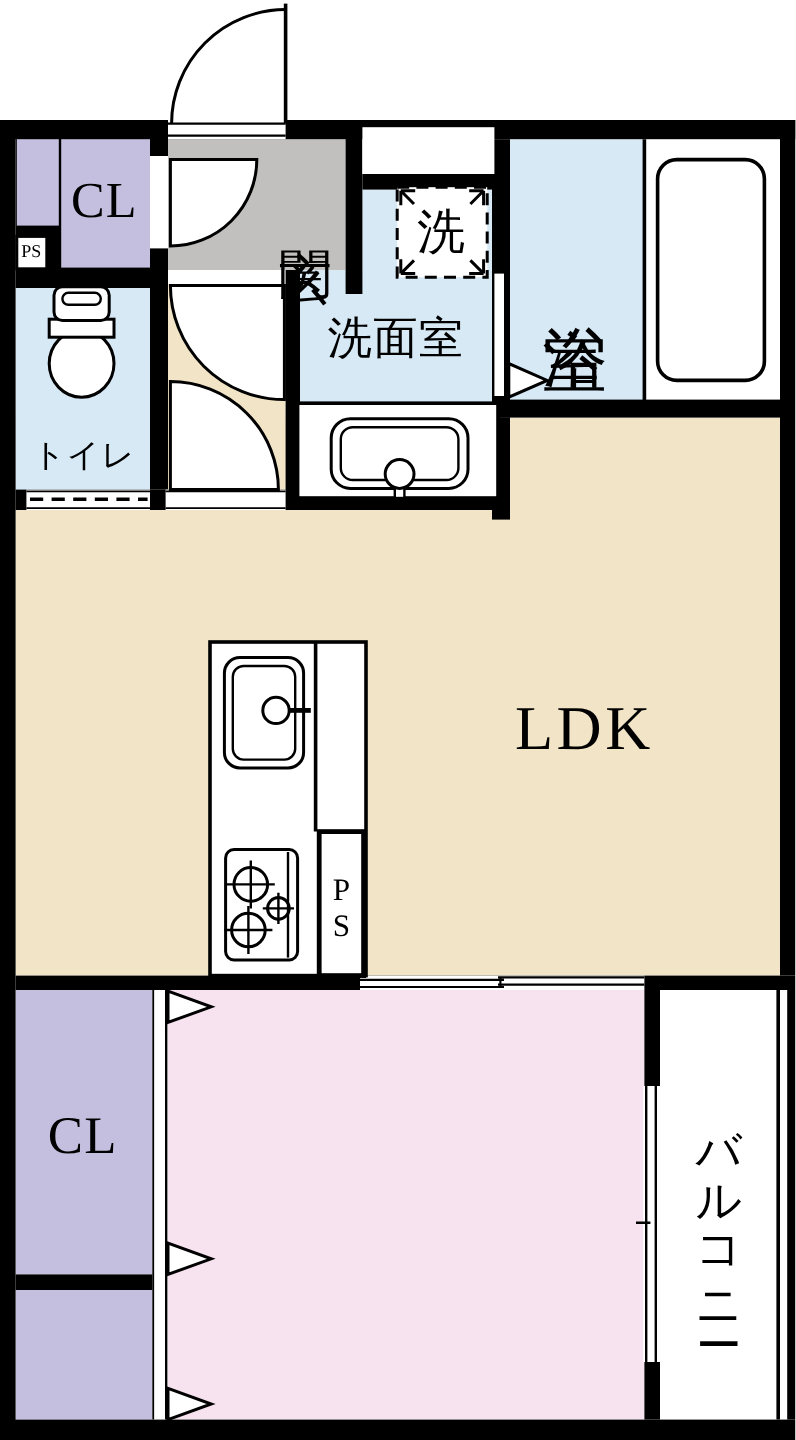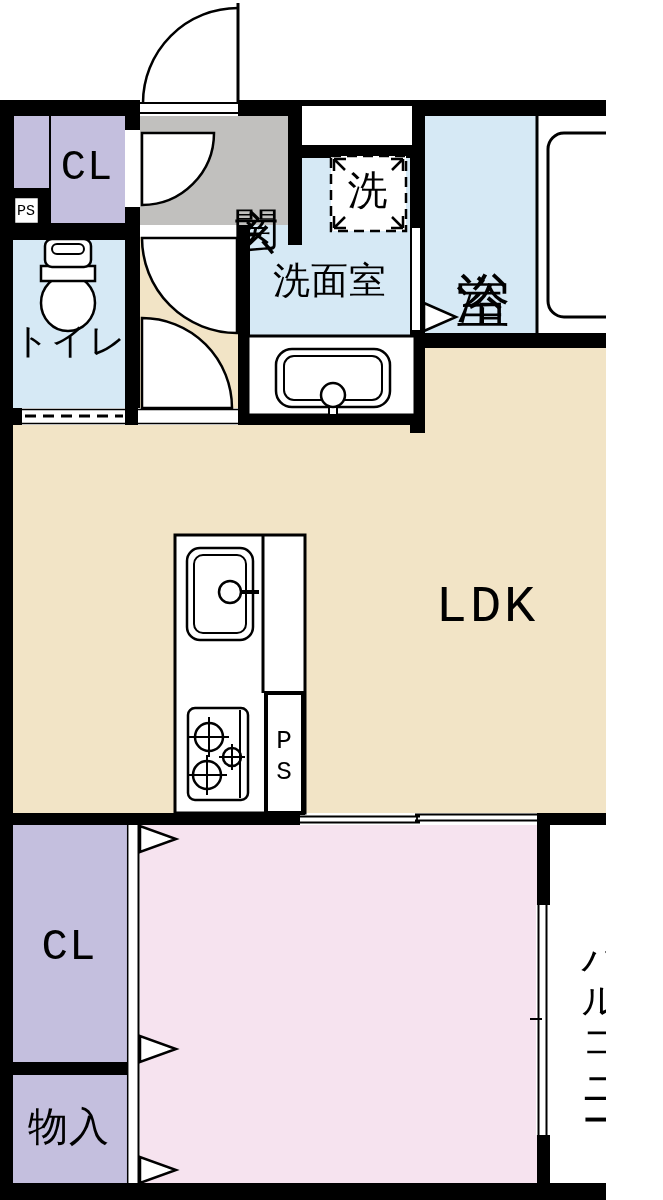--- a/index.html
+++ b/index.html
@@ -1,19 +1,19 @@
 <!DOCTYPE html>
 <html style="--wall: #000000; --line: #000000; --floor-beige: #F2E4C6; --room-blue: #D6E9F5; --room-pink: #F6E3EF; --room-purple: #C4BFDE; --entrance-gray: #C1C0BE; --bg: #FFFFFF;"><head>
 <meta charset="utf-8">
 <style>
   html,body{margin:0;padding:0;background:#fff;}
   .plan{
-    position:relative;width:606px;height:1200px;
+    position:relative;width:663px;height:1200px;
     background:var(--bg,#fff);overflow:hidden;
-    font-family:Liberation Mono, monospace;
+    font-family:Liberation Serif, serif;
   }
   .plan svg{position:absolute;left:0;top:0;}
   .lbl{
     position:absolute;transform:translate(-50%,-50%);
     color:#000;white-space:nowrap;line-height:1;z-index:5;
     font-weight:500;letter-spacing:1px;
   }
   .v{writing-mode:vertical-rl;text-orientation:upright;}
   
   .w{fill:var(--wall,#000);}
@@ -165,23 +165,22 @@
         <circle class="ln" cx="232" cy="757" r="9" stroke-width="2.5"></circle>
         <path class="ln" stroke-width="2" d="M219,757 H245 M232,744 V770"></path>
       </g>
     </g>
   </g>
 </svg>
 
   <div class="lbl" style="left:87px;top:168px;font-size:42px;font-weight:400;">CL</div>
   <div class="lbl" style="left:26px;top:211px;font-size:15px;font-weight:400;letter-spacing:0;">PS</div>
   <div class="lbl v" style="left:254px;top:174px;font-size:44px;">玄関</div>
-  <div class="lbl" style="left:70px;top:344px;font-size:36px;">トイレ</div>
+  <div class="lbl" style="left:70px;top:380px;font-size:27px;">トイレ</div>
   <div class="lbl" style="left:368px;top:194px;font-size:40px;">洗</div>
   <div class="lbl" style="left:330px;top:283px;font-size:37px;text-align:center;">洗面室</div>
   <div class="lbl v" style="left:479px;top:230px;font-size:54px;">浴室</div>
   <div class="lbl" style="left:487px;top:608px;font-size:52px;font-weight:400;letter-spacing:3px;">LDK</div>
   <div class="lbl v" style="left:284px;top:757px;font-size:26px;font-weight:400;letter-spacing:1px;">PS</div>
   <div class="lbl" style="left:69px;top:947px;font-size:44px;font-weight:400;">CL</div>
-  <div class="lbl" style="left:69px;top:1130px;font-size:40px;">物入</div>
   <div class="lbl v" style="left:598px;top:1010px;font-size:38px;letter-spacing:3px;">バルコニー</div>
 
 </div>
 
 </body></html>

